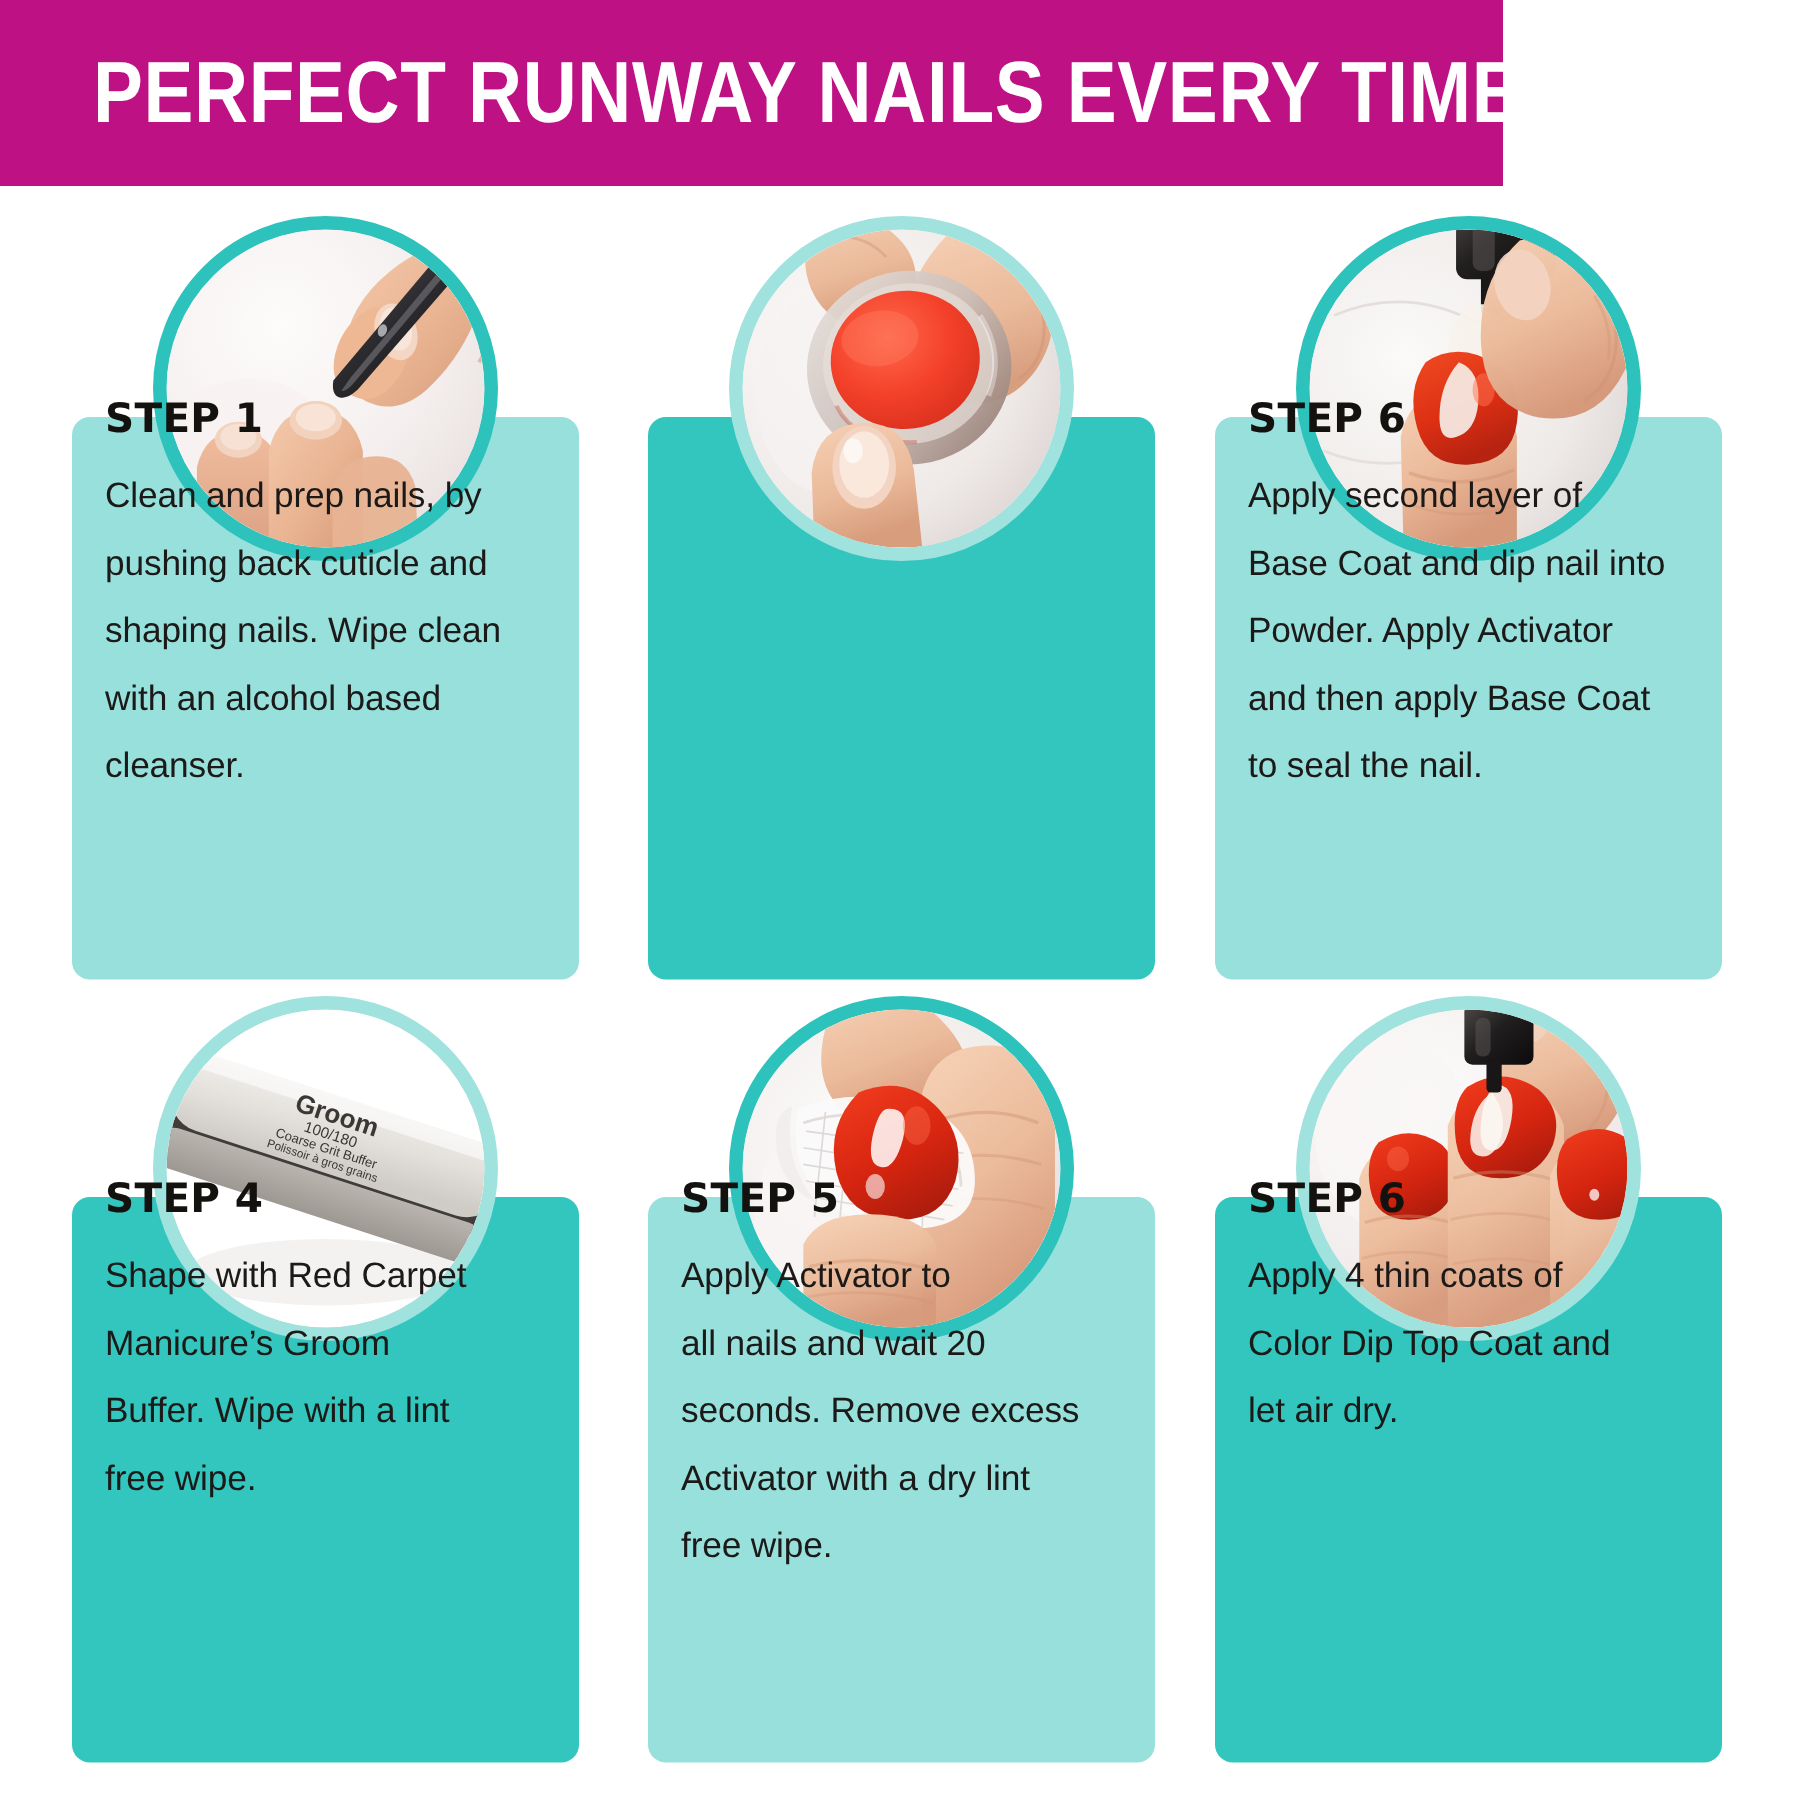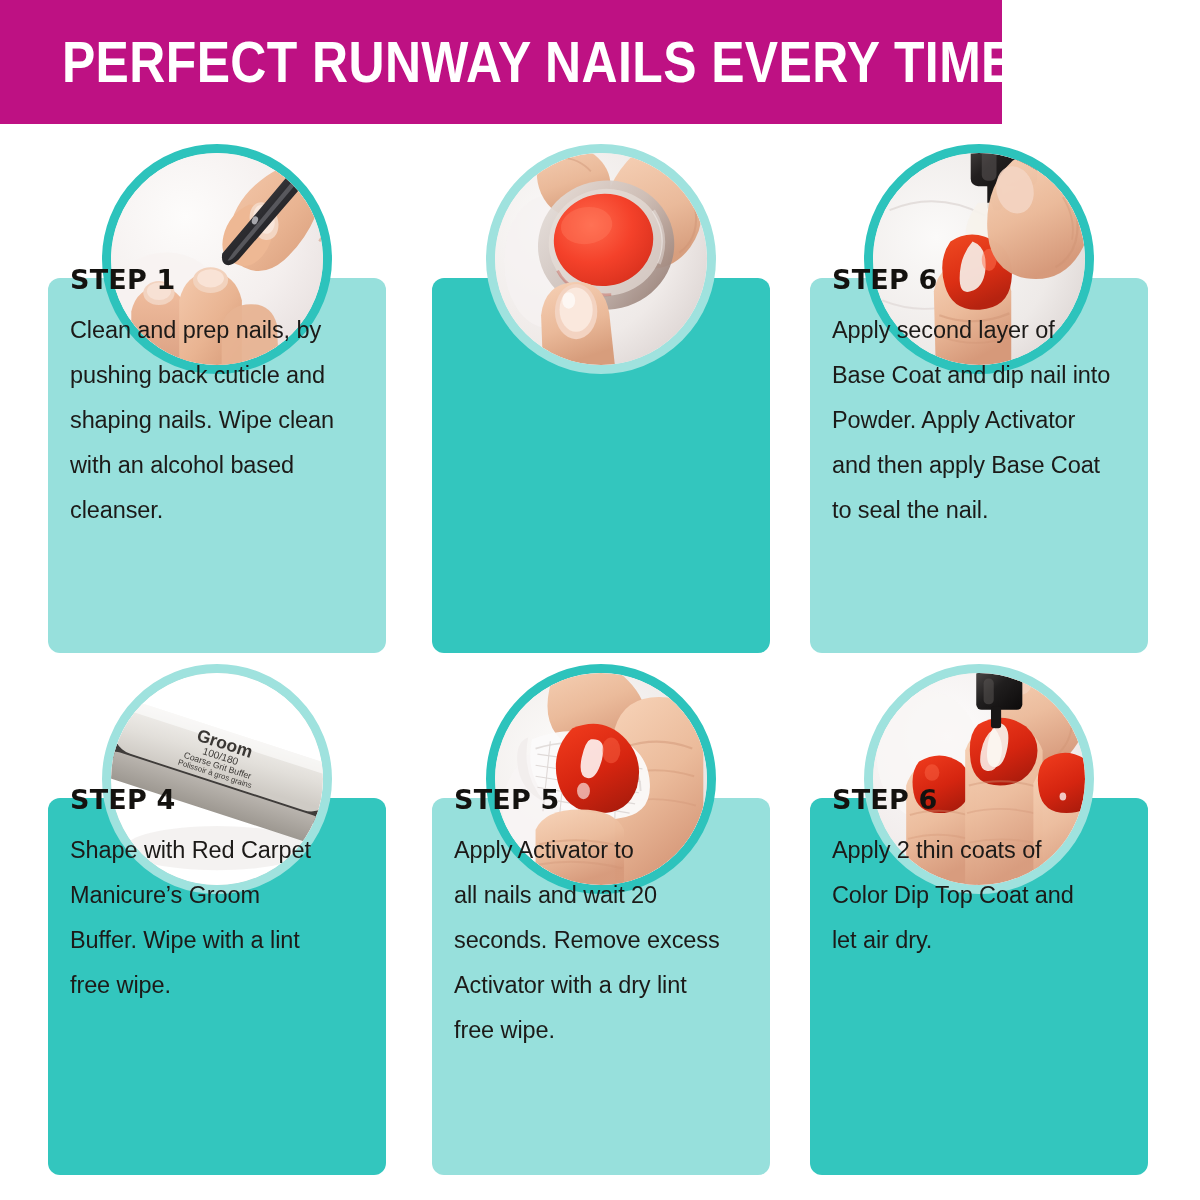--- a/index.html
+++ b/index.html
@@ -494,19 +494,19 @@
             <rect x="120" y="6" width="11" height="28" rx="5" fill="#5c5756" opacity="0.5"></rect>
             <rect x="128" y="36" width="11" height="24" rx="3" fill="#181616"></rect>
           </g>
 
           <path d="M132 60 q12 16 6 34 q-5 14 -15 12 q-9 -2 -6 -20 q3 -18 15 -26 Z" fill="#fbf8f2" opacity="0.85"></path>
         </svg>
       </div>
     </div>
     <div class="card-text">
       <div class="step-title">STEP 6</div>
-      <div class="step-body">Apply 2 thin coats of
+      <div class="step-body">Apply 4 thin coats of
 Color Dip Top Coat and
 let air dry.</div>
     </div>
   </div>
 
 </div>
 
 </body></html>

